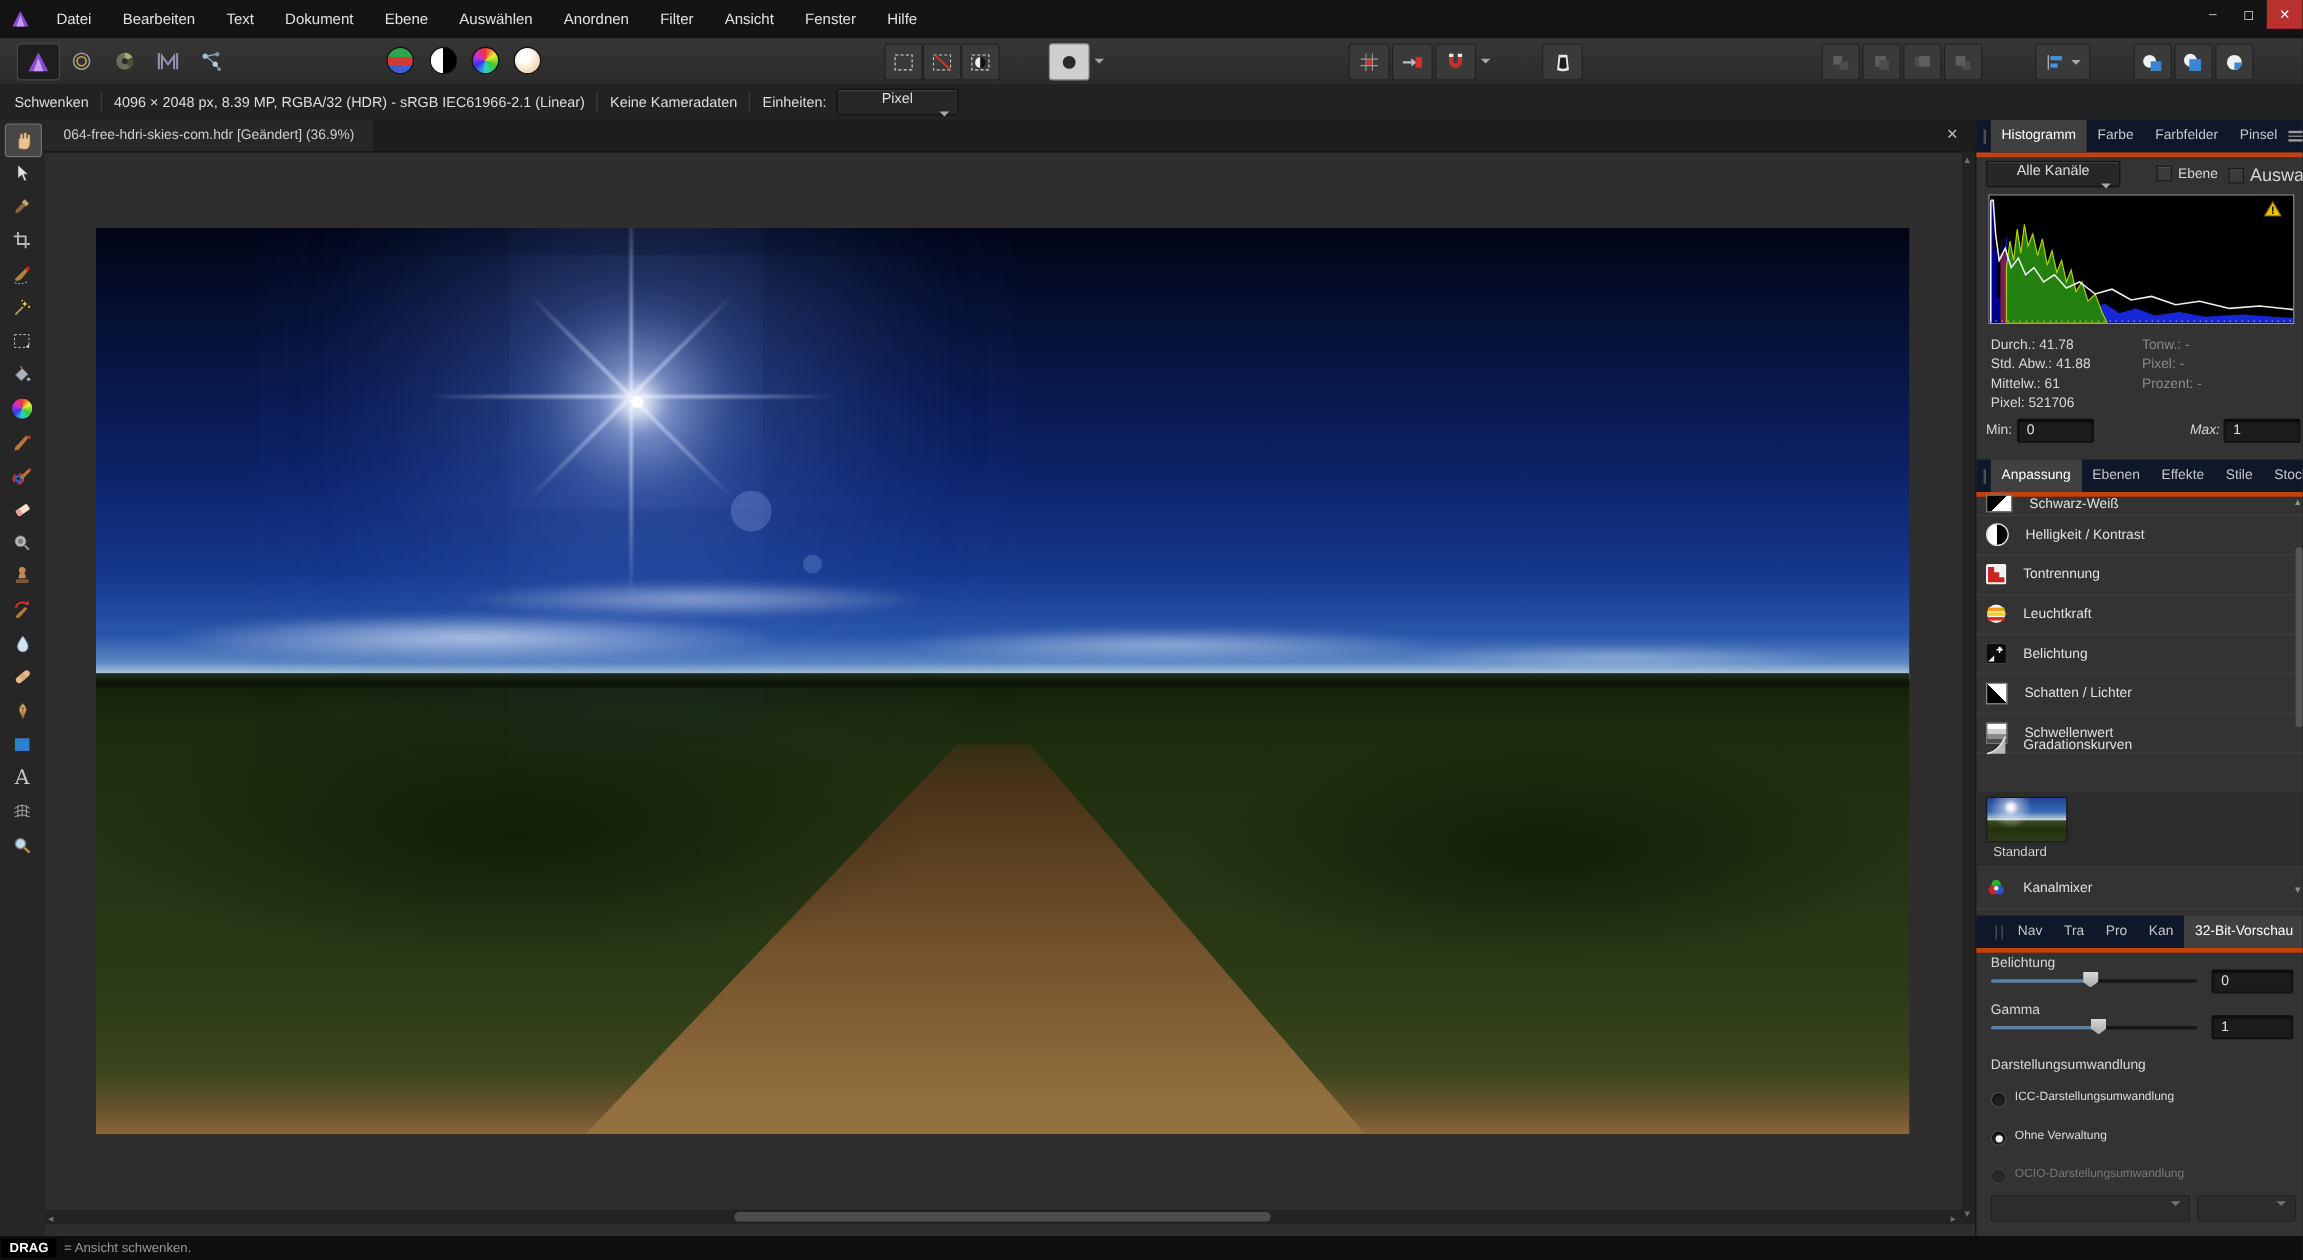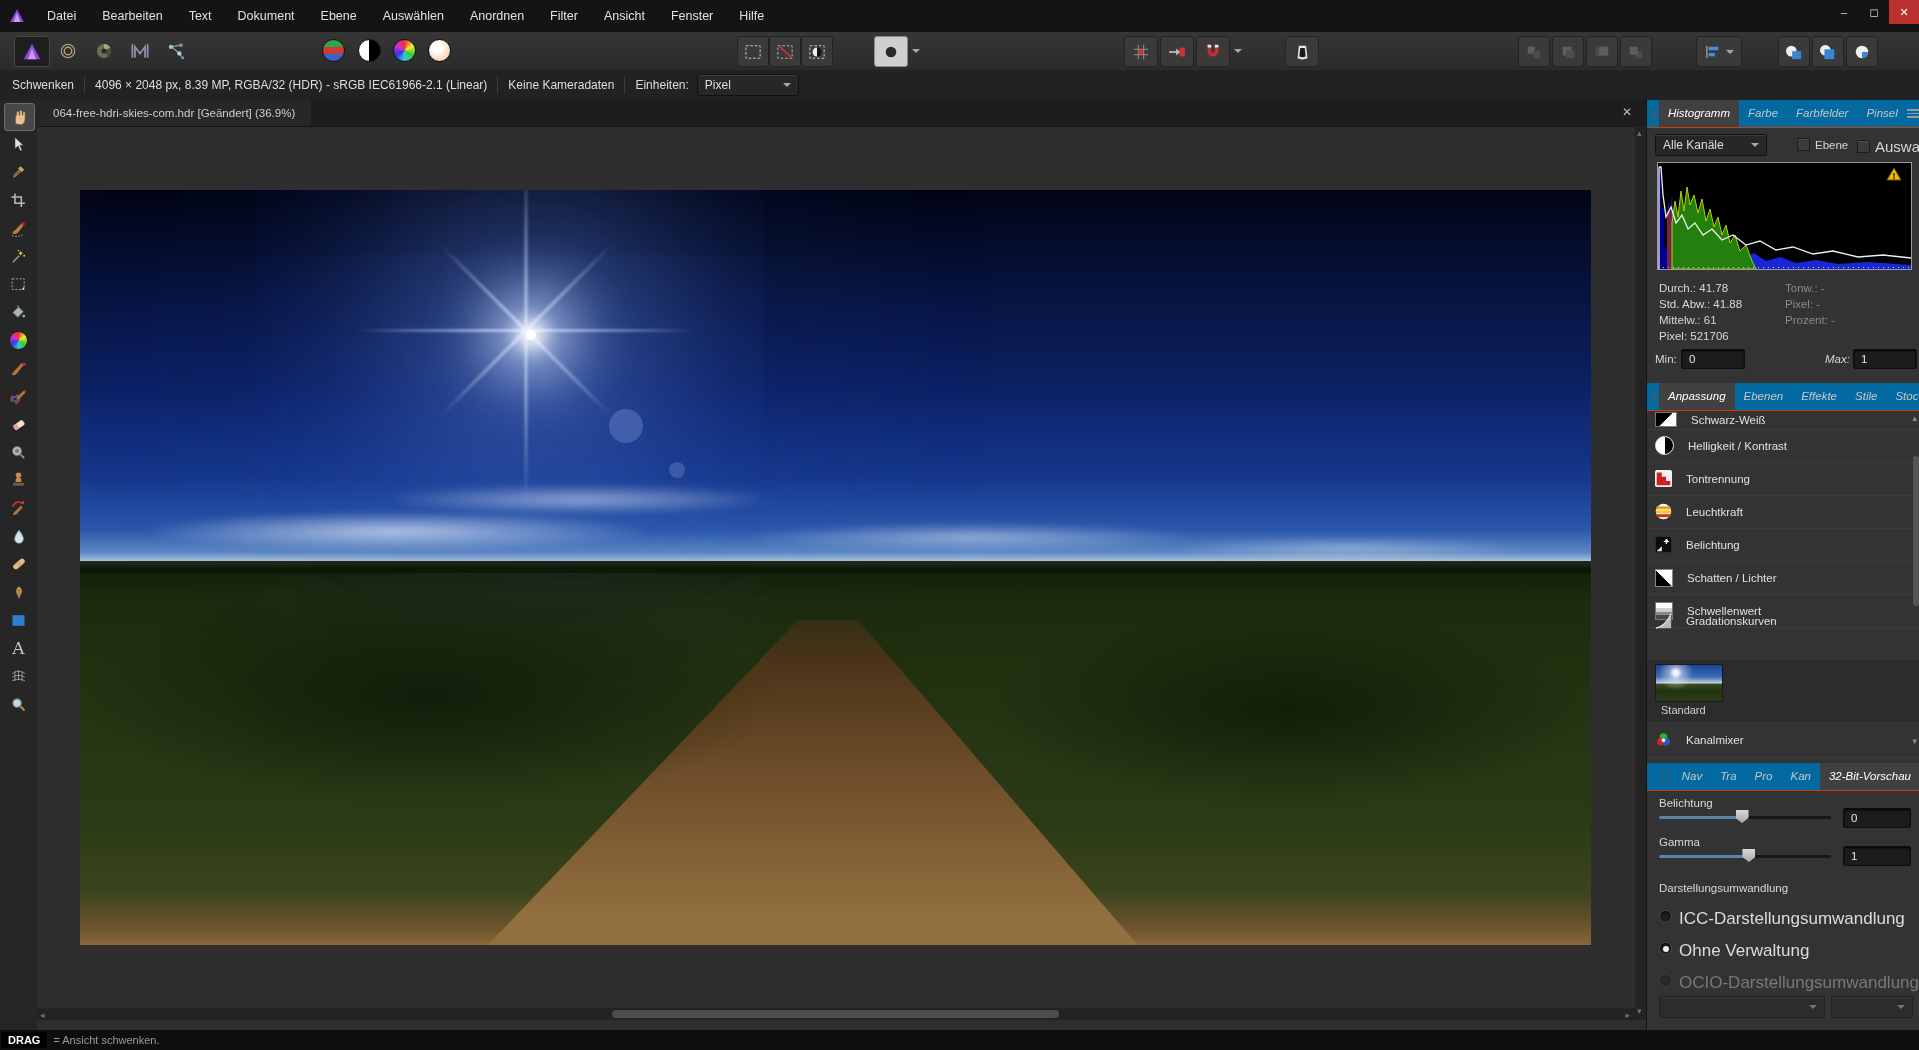--- a/index.html
+++ b/index.html
@@ -19,21 +19,21 @@
   #toolbar{left:0;top:32px;width:100%;height:38px;background:linear-gradient(#363636,#2b2b2b);border-bottom:1px solid #191919;}
   .tbtn{position:absolute;top:4px;height:29px;border-radius:3px;display:flex;align-items:center;justify-content:center;}
   .tbtn.sel{background:#1e1e1e;border:1px solid #484848;}
   .circ{width:21px;height:21px;border-radius:50%;border:1px solid #111;}
   .iconbtn{background:#3a3a3a;border:1px solid #232323;}
   .disabled-ic{opacity:.38;}
   .caret{width:0;height:0;border:4px solid transparent;border-top-color:#a8a8a8;margin-top:4px;}
   
   #contextbar{left:0;top:70px;width:100%;height:30px;background:#222222;border-bottom:1px solid #141414;display:flex;align-items:center;font-size:12px;color:#dedede;}
   .ctx-sep{width:1px;height:18px;background:#3c3c3c;margin:0 10px;}
-  .select{background:#272727;border:1px solid #121212;box-shadow:inset 0 1px 0 #3d3d3d;height:20px;display:flex;align-items:center;padding:0 7px;border-radius:2px;color:#ddd;}
+  .select{background:#272727;border:1px solid #121212;box-shadow:inset 0 1px 0 #3d3d3d;height:20px;display:flex;align-items:center;padding:0 7px;border-radius:2px;color:#ddd;flex-direction:column;}
   .select .caret{margin-left:auto;}
   
   #toolcol{left:0;top:100px;width:37px;height:930px;background:#262626;border-right:1px solid #191919;}
   .tool{position:absolute;left:4px;width:29px;height:26px;display:flex;align-items:center;justify-content:center;border-radius:3px;}
   .tool.sel{background:#474747;border:1px solid #6e6e6e;}
   
   #canvas{left:37px;top:100px;width:1609px;height:930px;background:#2e2e2e;overflow:hidden;}
   #tabbar{position:absolute;left:0;top:0;width:100%;height:26px;background:#1d1d1d;border-bottom:1px solid #141414;}
   #doctab{position:absolute;left:0;top:0;height:26px;line-height:26px;padding:0 16px;background:#272727;color:#cfcfcf;font-size:11.5px;}
   #tabclose{position:absolute;right:14px;top:5px;color:#bdbdbd;font-size:12px;}
@@ -51,21 +51,21 @@
     clip-path:polygon(47.5% 57%,51.5% 57%,70% 100%,27% 100%);
     background:linear-gradient(180deg,rgba(70,50,25,0) 52%,#4a3318 62%,#6f4f2a 78%,#93703f 97%);}
   .groundshade{position:absolute;left:0;top:52%;width:46%;height:30%;background:radial-gradient(closest-side,rgba(5,12,2,.55),transparent);}
   
   .hscroll{position:absolute;left:0;bottom:10px;width:100%;height:12px;background:#232323;}
   .hthumb{position:absolute;left:575px;top:2px;width:447px;height:8px;background:#4d4d4d;border-radius:4px;}
   .vscroll{position:absolute;right:0;top:26px;width:11px;height:892px;background:#232323;}
   .scr-ar{position:absolute;color:#6f6f6f;font-size:9px;}
   
   #rightpanel{left:1646px;top:100px;width:273px;height:930px;background:#333333;border-left:1px solid #141414;}
-  .ptabbar{position:absolute;left:0;width:100%;height:27px;background:#0369a1;border-bottom:1px solid #c2410c;display:flex;align-items:center;font-style:italic;}
+  .ptabbar{position:absolute;left:0;width:100%;height:27px;background:#0f172a;border-bottom:4px solid #c2410c;display:flex;align-items:center;}
   .ptab{padding:0 9px;height:27px;line-height:27px;color:#c6c6c6;font-size:11.5px;white-space:nowrap;}
   .ptab.active{background:#404040;color:#ffffff;}
   .grip{width:4px;height:12px;margin:0 4px 0 6px;border-left:1px solid #555;border-right:1px solid #555;}
   .burger{margin-left:auto;margin-right:6px;color:#9a9a9a;}
   .burger div{width:12px;height:1.5px;background:#9a9a9a;margin:2px 0;}
   .chk{width:11px;height:11px;background:#3b3b3b;border:1px solid #1c1c1c;box-shadow:inset 0 1px 0 #4c4c4c;margin-right:5px;}
   .stat{font-size:11.5px;color:#d8d8d8;line-height:16px;}
   .stat.dim{color:#8a8a8a;}
   .inputbox{background:#1c1c1c;border:1px solid #0e0e0e;box-shadow:inset 0 1px 2px #000;height:18px;line-height:18px;padding:0 7px;color:#e4e4e4;border-radius:2px;font-size:11.5px;}
   
@@ -76,21 +76,21 @@
   .adjsb{position:absolute;right:1px;width:6px;background:#555;border-radius:3px;}
   
   .plabel{position:absolute;left:12px;font-size:11.5px;color:#d8d8d8;}
   .track{position:absolute;left:12px;width:172px;height:3px;background:#15171a;border-radius:2px;}
   .track .fill{height:3px;background:#5d82a8;border-radius:2px;}
   .handle{position:absolute;width:13px;height:13px;background:linear-gradient(#d8d8d8,#a8a8a8);margin-left:-6px;top:-6px;
     clip-path:polygon(0 0,100% 0,100% 62%,50% 100%,0 62%);}
   .radio{position:absolute;left:12px;width:11px;height:11px;border-radius:50%;background:#1f1f1f;border:1px solid #4a4a4a;box-shadow:inset 0 1px 2px #000;}
   .radio.on::after{content:"";position:absolute;left:2.5px;top:2.5px;width:6px;height:6px;border-radius:50%;background:#f2f2f2;}
   .radio.dis{opacity:.45;}
-  .rlabel{position:absolute;left:32px;font-size:17px;color:#dcdcdc;}
+  .rlabel{position:absolute;left:32px;font-size:10px;color:#dcdcdc;}
   .rlabel.dis{color:#787878;}
   
   #statusbar{left:0;top:1030px;width:100%;height:20px;background:#0e0e0e;display:flex;align-items:center;font-size:11px;color:#9a9a9a;}
   #statusbar .key{background:#000;color:#fff;font-weight:bold;padding:2px 7px;margin-left:1px;}
   #statusbar .txt{margin-left:6px;}
 </style>
 </head>
 <body>
 
 <div id="app">

